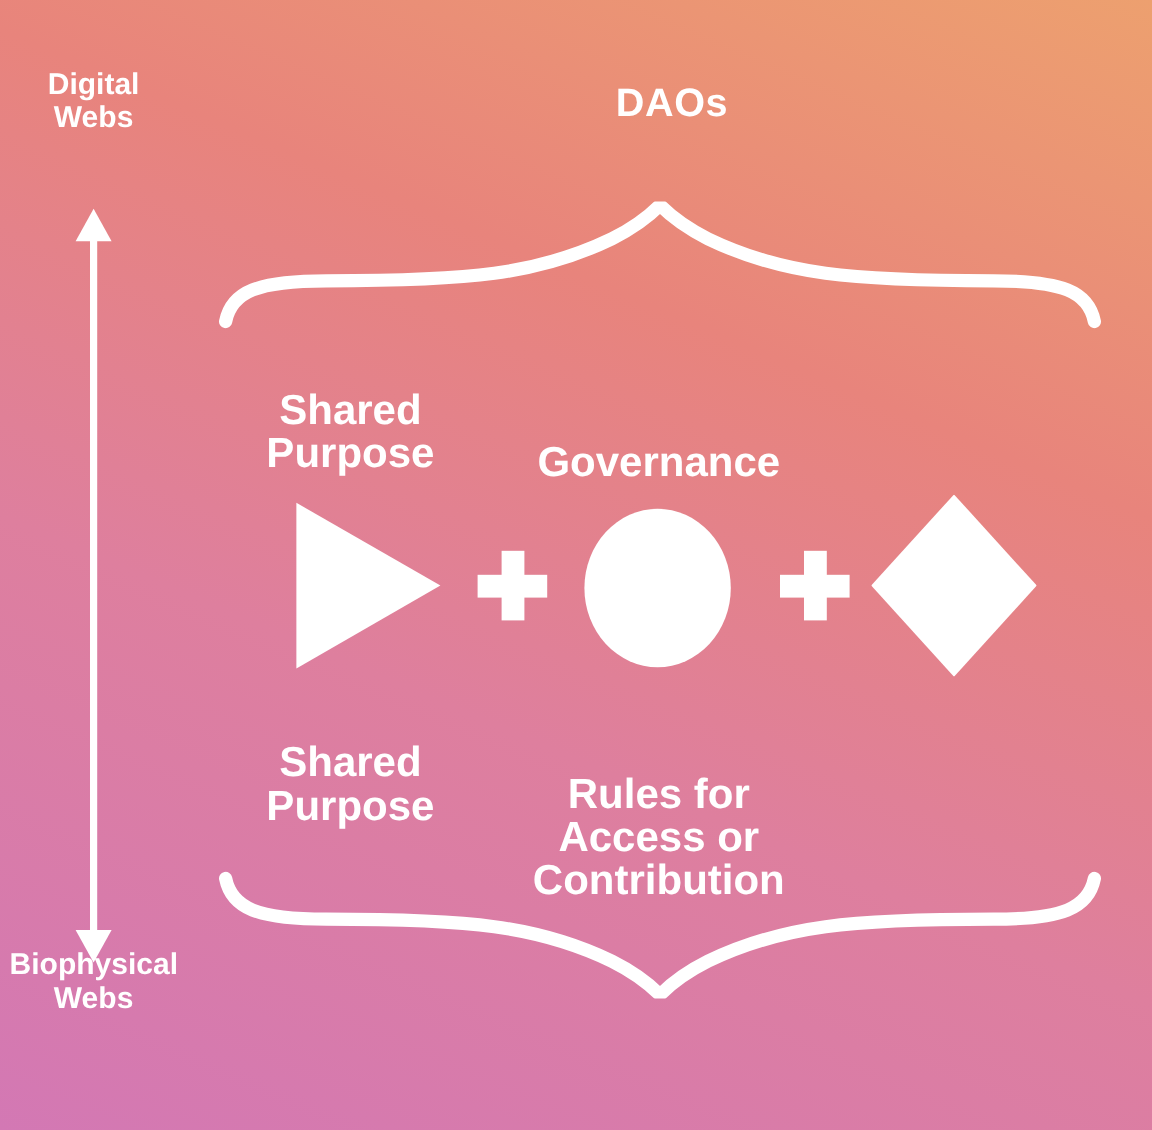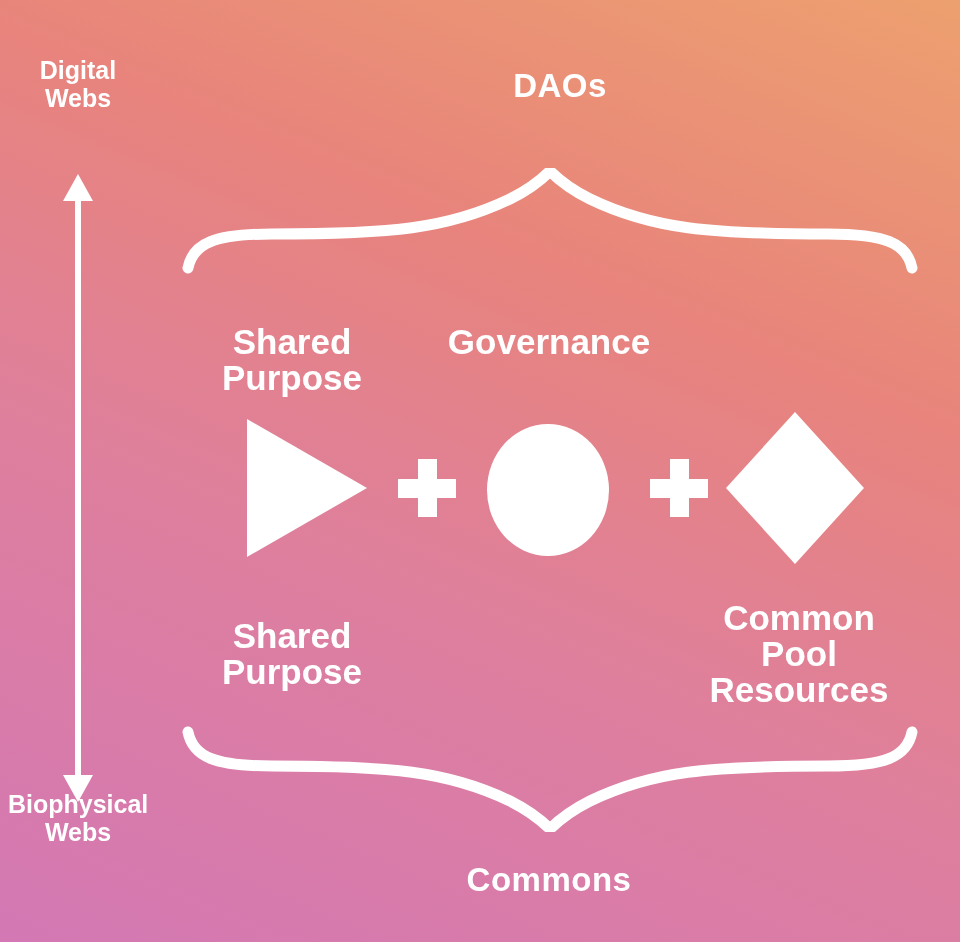--- a/index.html
+++ b/index.html
@@ -28,21 +28,21 @@
     width: 730px; text-align: center;
     font-size: 33px; line-height: 48px; letter-spacing: 0.5px;
   }
   .title.daos { left: 195px; top: 62px; }
   .title.commons { left: 184px; top: 856px; }
   .col-label {
     text-align: center; font-size: 35px; line-height: 36px;
     white-space: pre-line;
   }
   .c1 { left: 192px; width: 200px; }
-  .c2 { left: 429px; width: 240px; }
+  .c2 { left: 429px; width: 240px; margin-top: 44px; }
   .c3 { left: 679px; width: 240px; }
   .top-row { top: 324px; }
   .b1 { top: 618px; }
   .b23 { top: 600px; }
   .brace { left: 182px; width: 736px; height: 106px; }
   .brace.top-brace { top: 168px; }
   .brace.bottom-brace { top: 726px; transform: scaleY(-1); }
   .v-arrow { left: 60px; top: 173px; width: 36px; height: 630px; }
   .shape { background: var(--shape-color, #ffffff); }
   .triangle {
@@ -102,23 +102,22 @@
 
   <div class="abs plus p2">
     <span class="bar h"></span>
       <span class="bar v"></span>
   </div>
 
   <div class="abs shape diamond"></div>
 
   <div class="abs col-label c1 b1">Shared
 Purpose</div>
-  <div class="abs col-label c3 b23">Common
-Pool
-Resources</div>
+  <div class="abs col-label c2 b23">Rules for
+Access or
+Contribution</div>
 
   <svg class="abs brace bottom-brace" viewBox="0 0 736 106" fill="none" aria-hidden="true">
     <path d="M 6 100 C 11 75, 33 66, 90 66 C 208 66, 266 61, 328 31 C 346 22, 358 13, 368 3 C 378 13, 390 22, 408 31 C 470 61, 528 66, 646 66 C 703 66, 725 75, 730 100" stroke="#ffffff" stroke-width="11" stroke-linecap="round"></path>
   </svg>
 
-  <div class="abs title commons">Commons</div>
 
 </div>
 
 </body></html>

